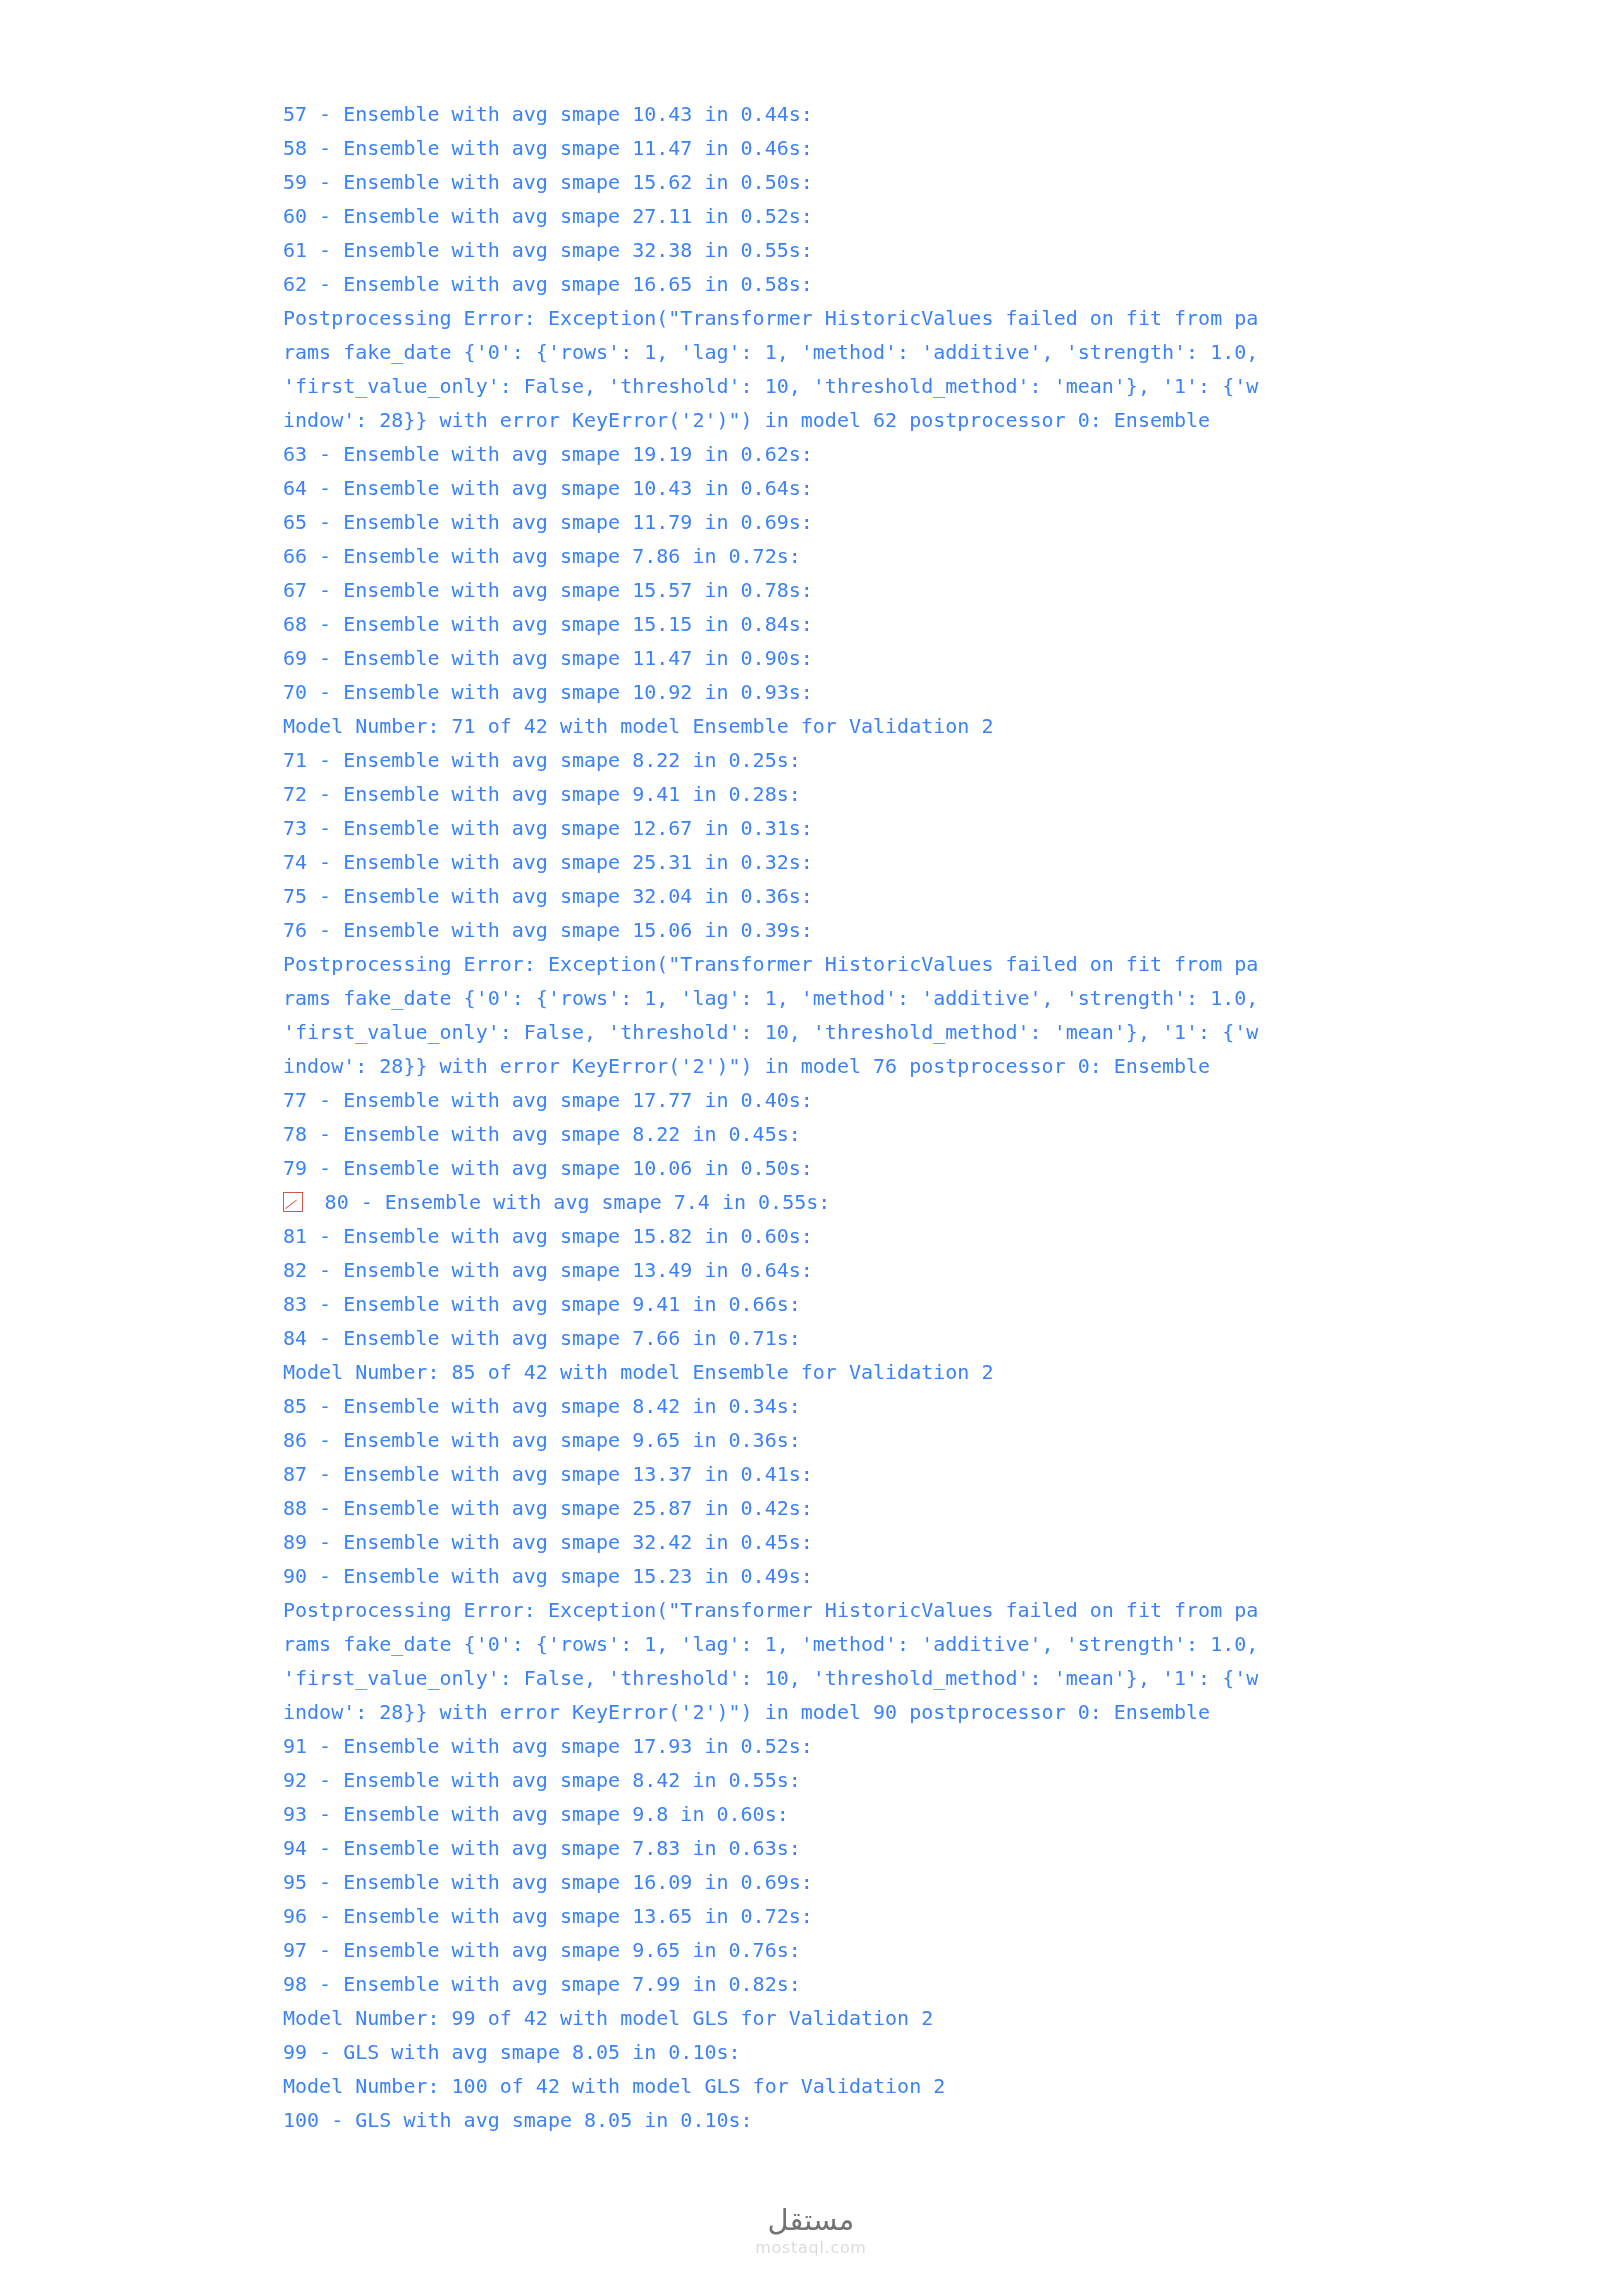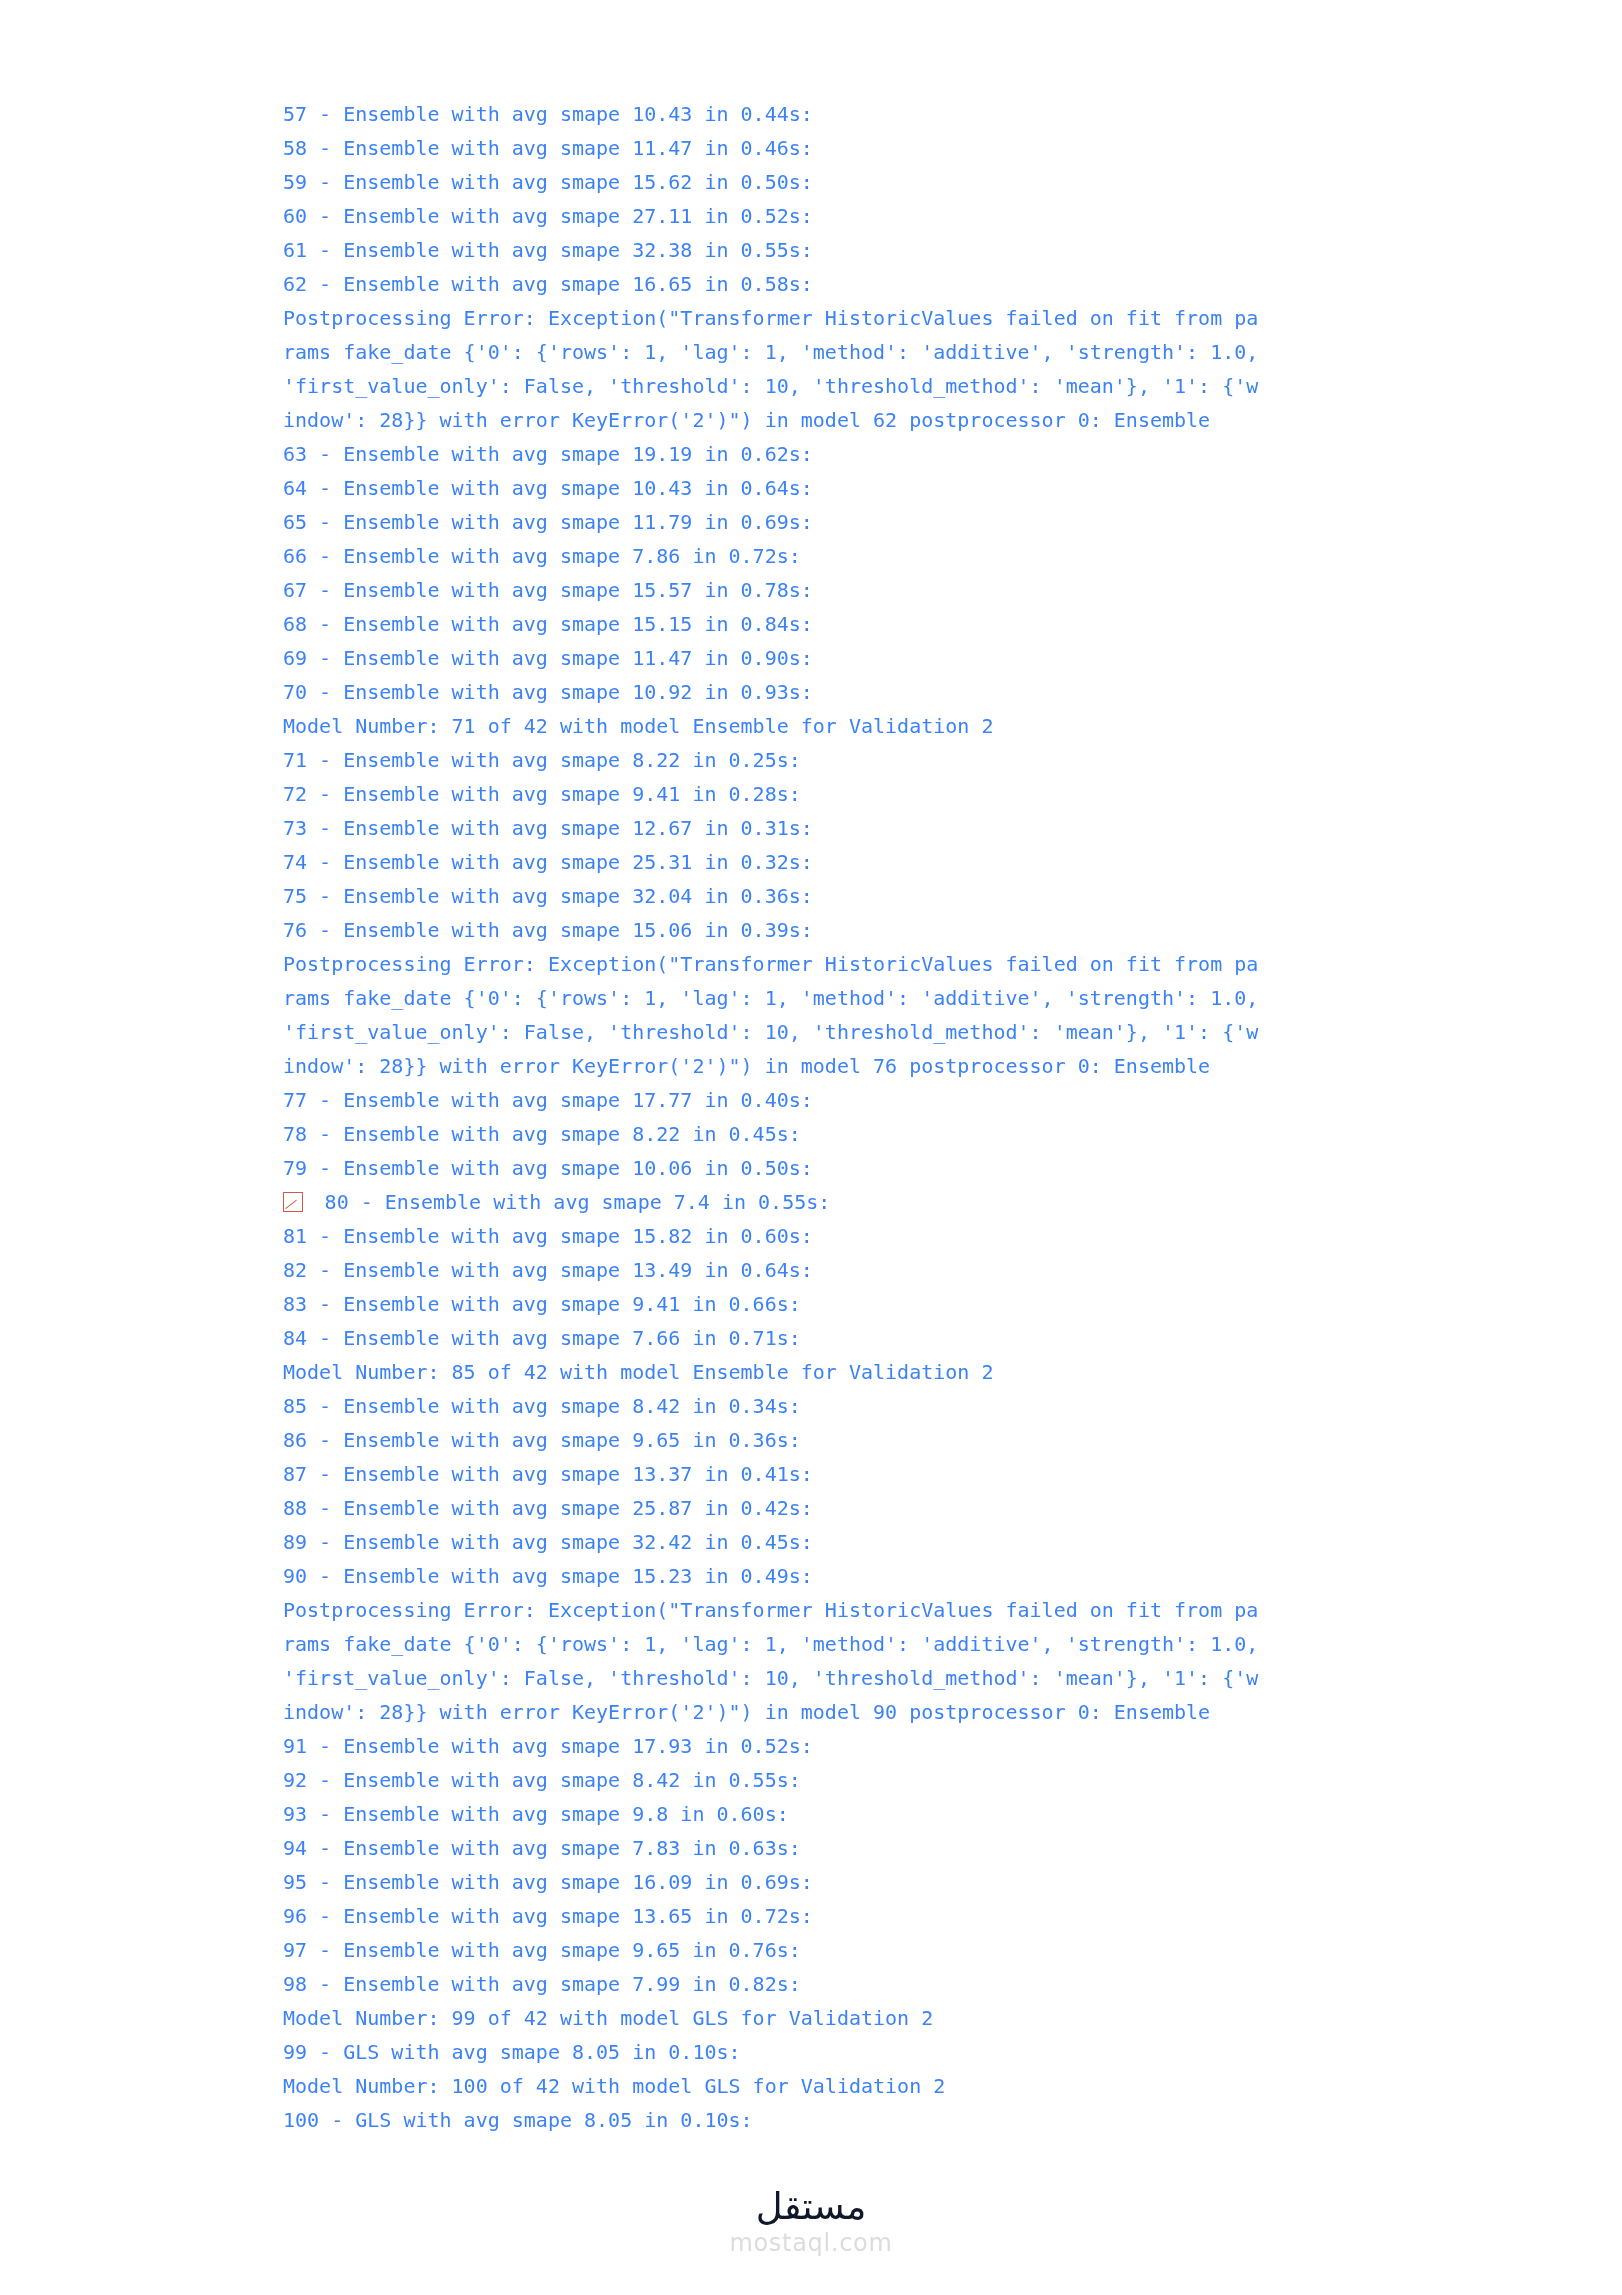--- a/index.html
+++ b/index.html
@@ -59,28 +59,28 @@
     position: absolute;
     left: 0;
     right: 0;
     bottom: 38px;
     text-align: center;
     pointer-events: none;
     user-select: none;
   }
   .watermark-ar {
     font-family: "DejaVu Sans", sans-serif;
-    font-size: 37px;
-    color: #0f172a;
+    font-size: 29px;
+    color: #737373;
     letter-spacing: 1.3px;
     line-height: 1.05;
   }
   .watermark-en {
     font-family: "DejaVu Sans", sans-serif;
-    font-size: 24px;
+    font-size: 16px;
     color: #dcdcdc;
     letter-spacing: 0.7px;
     margin-top: 2.6px;
   }
 </style>
 </head>
 <body>
 
 <div id="console-log"><div class="log-line">57 - Ensemble with avg smape 10.43 in 0.44s:</div><div class="log-line">58 - Ensemble with avg smape 11.47 in 0.46s:</div><div class="log-line">59 - Ensemble with avg smape 15.62 in 0.50s:</div><div class="log-line">60 - Ensemble with avg smape 27.11 in 0.52s:</div><div class="log-line">61 - Ensemble with avg smape 32.38 in 0.55s:</div><div class="log-line">62 - Ensemble with avg smape 16.65 in 0.58s:</div><div class="log-line">Postprocessing Error: Exception("Transformer HistoricValues failed on fit from pa</div><div class="log-line">rams fake_date {'0': {'rows': 1, 'lag': 1, 'method': 'additive', 'strength': 1.0,</div><div class="log-line">'first_value_only': False, 'threshold': 10, 'threshold_method': 'mean'}, '1': {'w</div><div class="log-line">indow': 28}} with error KeyError('2')") in model 62 postprocessor 0: Ensemble</div><div class="log-line">63 - Ensemble with avg smape 19.19 in 0.62s:</div><div class="log-line">64 - Ensemble with avg smape 10.43 in 0.64s:</div><div class="log-line">65 - Ensemble with avg smape 11.79 in 0.69s:</div><div class="log-line">66 - Ensemble with avg smape 7.86 in 0.72s:</div><div class="log-line">67 - Ensemble with avg smape 15.57 in 0.78s:</div><div class="log-line">68 - Ensemble with avg smape 15.15 in 0.84s:</div><div class="log-line">69 - Ensemble with avg smape 11.47 in 0.90s:</div><div class="log-line">70 - Ensemble with avg smape 10.92 in 0.93s:</div><div class="log-line">Model Number: 71 of 42 with model Ensemble for Validation 2</div><div class="log-line">71 - Ensemble with avg smape 8.22 in 0.25s:</div><div class="log-line">72 - Ensemble with avg smape 9.41 in 0.28s:</div><div class="log-line">73 - Ensemble with avg smape 12.67 in 0.31s:</div><div class="log-line">74 - Ensemble with avg smape 25.31 in 0.32s:</div><div class="log-line">75 - Ensemble with avg smape 32.04 in 0.36s:</div><div class="log-line">76 - Ensemble with avg smape 15.06 in 0.39s:</div><div class="log-line">Postprocessing Error: Exception("Transformer HistoricValues failed on fit from pa</div><div class="log-line">rams fake_date {'0': {'rows': 1, 'lag': 1, 'method': 'additive', 'strength': 1.0,</div><div class="log-line">'first_value_only': False, 'threshold': 10, 'threshold_method': 'mean'}, '1': {'w</div><div class="log-line">indow': 28}} with error KeyError('2')") in model 76 postprocessor 0: Ensemble</div><div class="log-line">77 - Ensemble with avg smape 17.77 in 0.40s:</div><div class="log-line">78 - Ensemble with avg smape 8.22 in 0.45s:</div><div class="log-line">79 - Ensemble with avg smape 10.06 in 0.50s:</div><div class="log-line marker-line"><span class="chart-icon"></span><span>80 - Ensemble with avg smape 7.4 in 0.55s:</span></div><div class="log-line">81 - Ensemble with avg smape 15.82 in 0.60s:</div><div class="log-line">82 - Ensemble with avg smape 13.49 in 0.64s:</div><div class="log-line">83 - Ensemble with avg smape 9.41 in 0.66s:</div><div class="log-line">84 - Ensemble with avg smape 7.66 in 0.71s:</div><div class="log-line">Model Number: 85 of 42 with model Ensemble for Validation 2</div><div class="log-line">85 - Ensemble with avg smape 8.42 in 0.34s:</div><div class="log-line">86 - Ensemble with avg smape 9.65 in 0.36s:</div><div class="log-line">87 - Ensemble with avg smape 13.37 in 0.41s:</div><div class="log-line">88 - Ensemble with avg smape 25.87 in 0.42s:</div><div class="log-line">89 - Ensemble with avg smape 32.42 in 0.45s:</div><div class="log-line">90 - Ensemble with avg smape 15.23 in 0.49s:</div><div class="log-line">Postprocessing Error: Exception("Transformer HistoricValues failed on fit from pa</div><div class="log-line">rams fake_date {'0': {'rows': 1, 'lag': 1, 'method': 'additive', 'strength': 1.0,</div><div class="log-line">'first_value_only': False, 'threshold': 10, 'threshold_method': 'mean'}, '1': {'w</div><div class="log-line">indow': 28}} with error KeyError('2')") in model 90 postprocessor 0: Ensemble</div><div class="log-line">91 - Ensemble with avg smape 17.93 in 0.52s:</div><div class="log-line">92 - Ensemble with avg smape 8.42 in 0.55s:</div><div class="log-line">93 - Ensemble with avg smape 9.8 in 0.60s:</div><div class="log-line">94 - Ensemble with avg smape 7.83 in 0.63s:</div><div class="log-line">95 - Ensemble with avg smape 16.09 in 0.69s:</div><div class="log-line">96 - Ensemble with avg smape 13.65 in 0.72s:</div><div class="log-line">97 - Ensemble with avg smape 9.65 in 0.76s:</div><div class="log-line">98 - Ensemble with avg smape 7.99 in 0.82s:</div><div class="log-line">Model Number: 99 of 42 with model GLS for Validation 2</div><div class="log-line">99 - GLS with avg smape 8.05 in 0.10s:</div><div class="log-line">Model Number: 100 of 42 with model GLS for Validation 2</div><div class="log-line">100 - GLS with avg smape 8.05 in 0.10s:</div></div>
 

